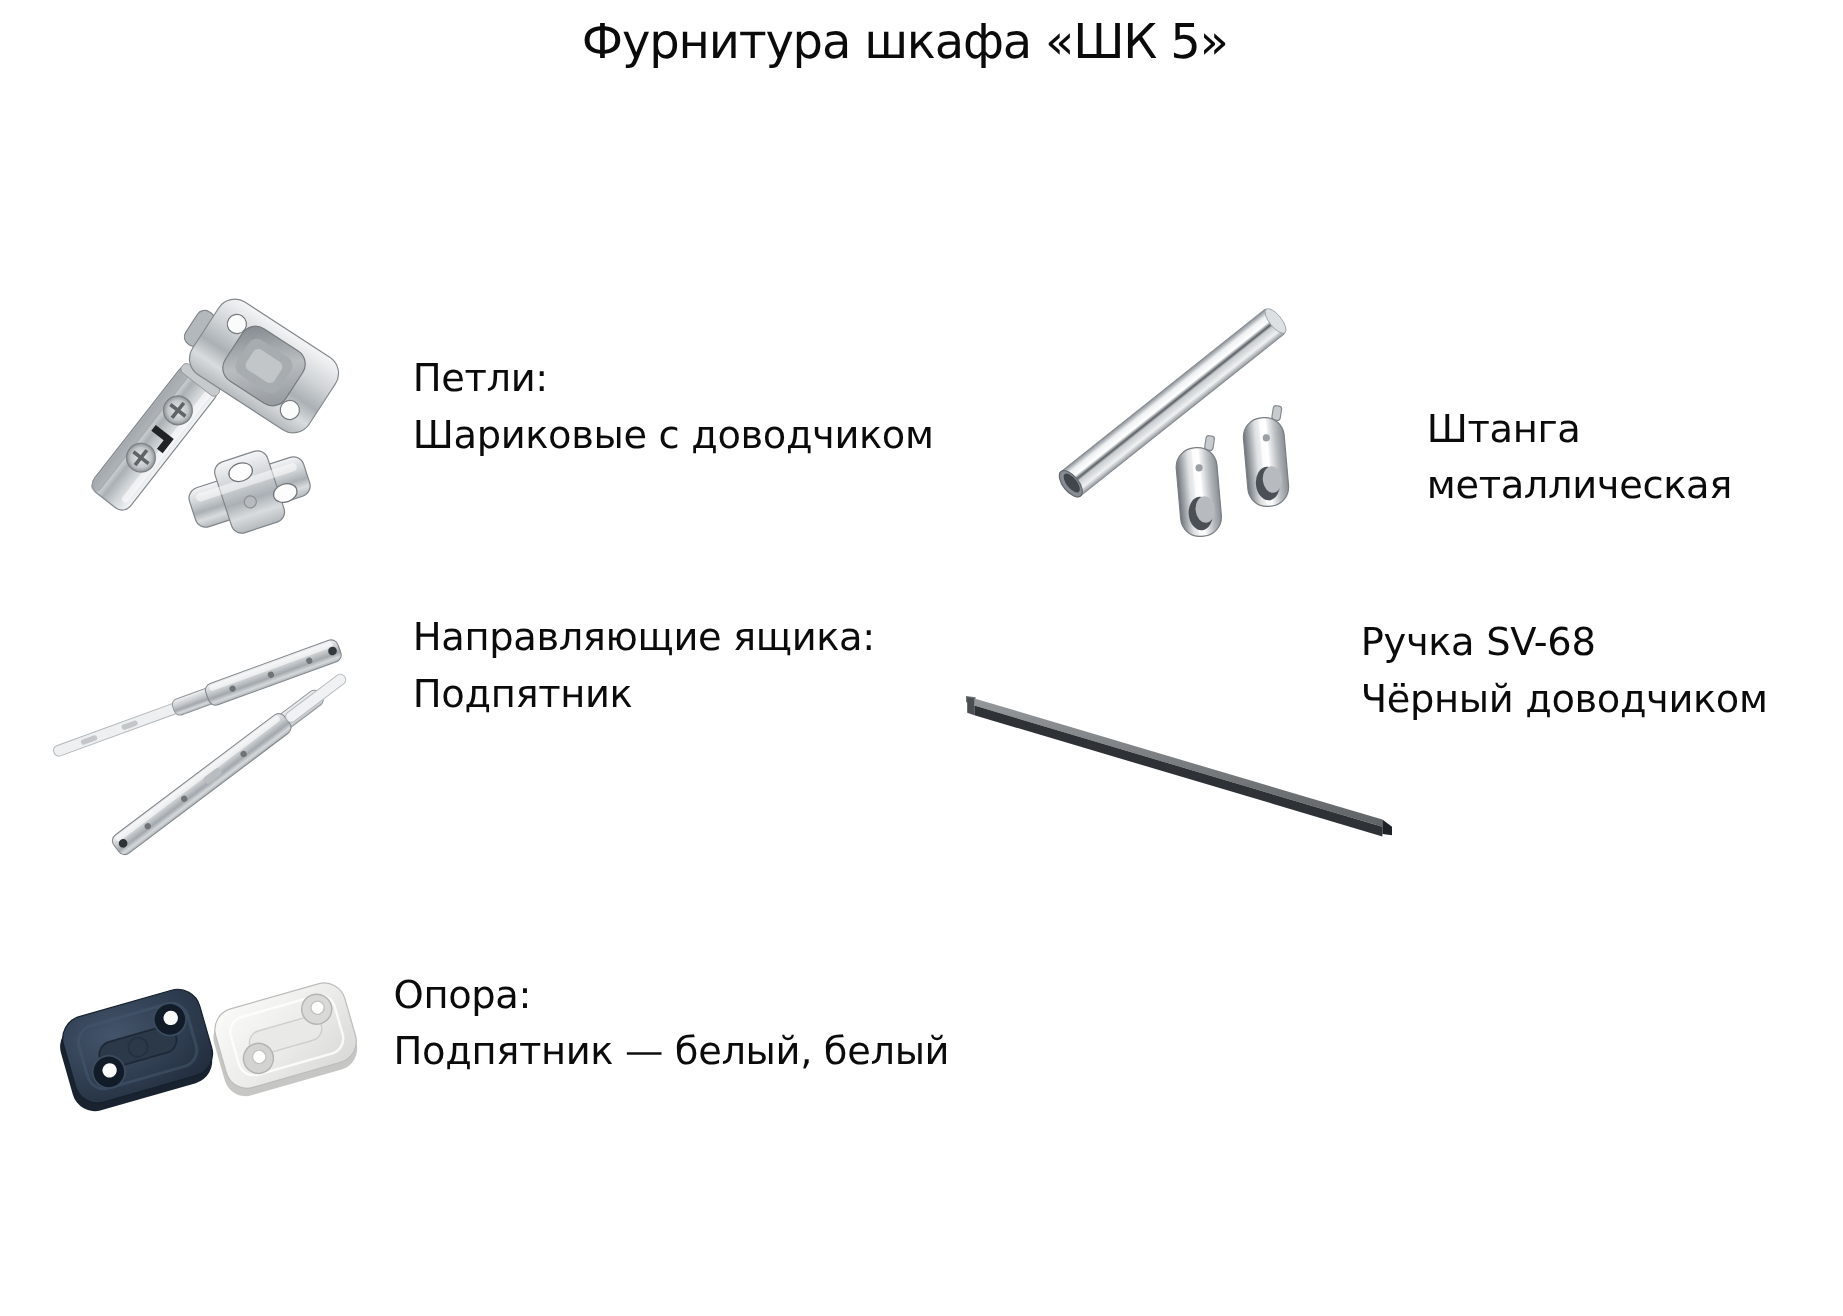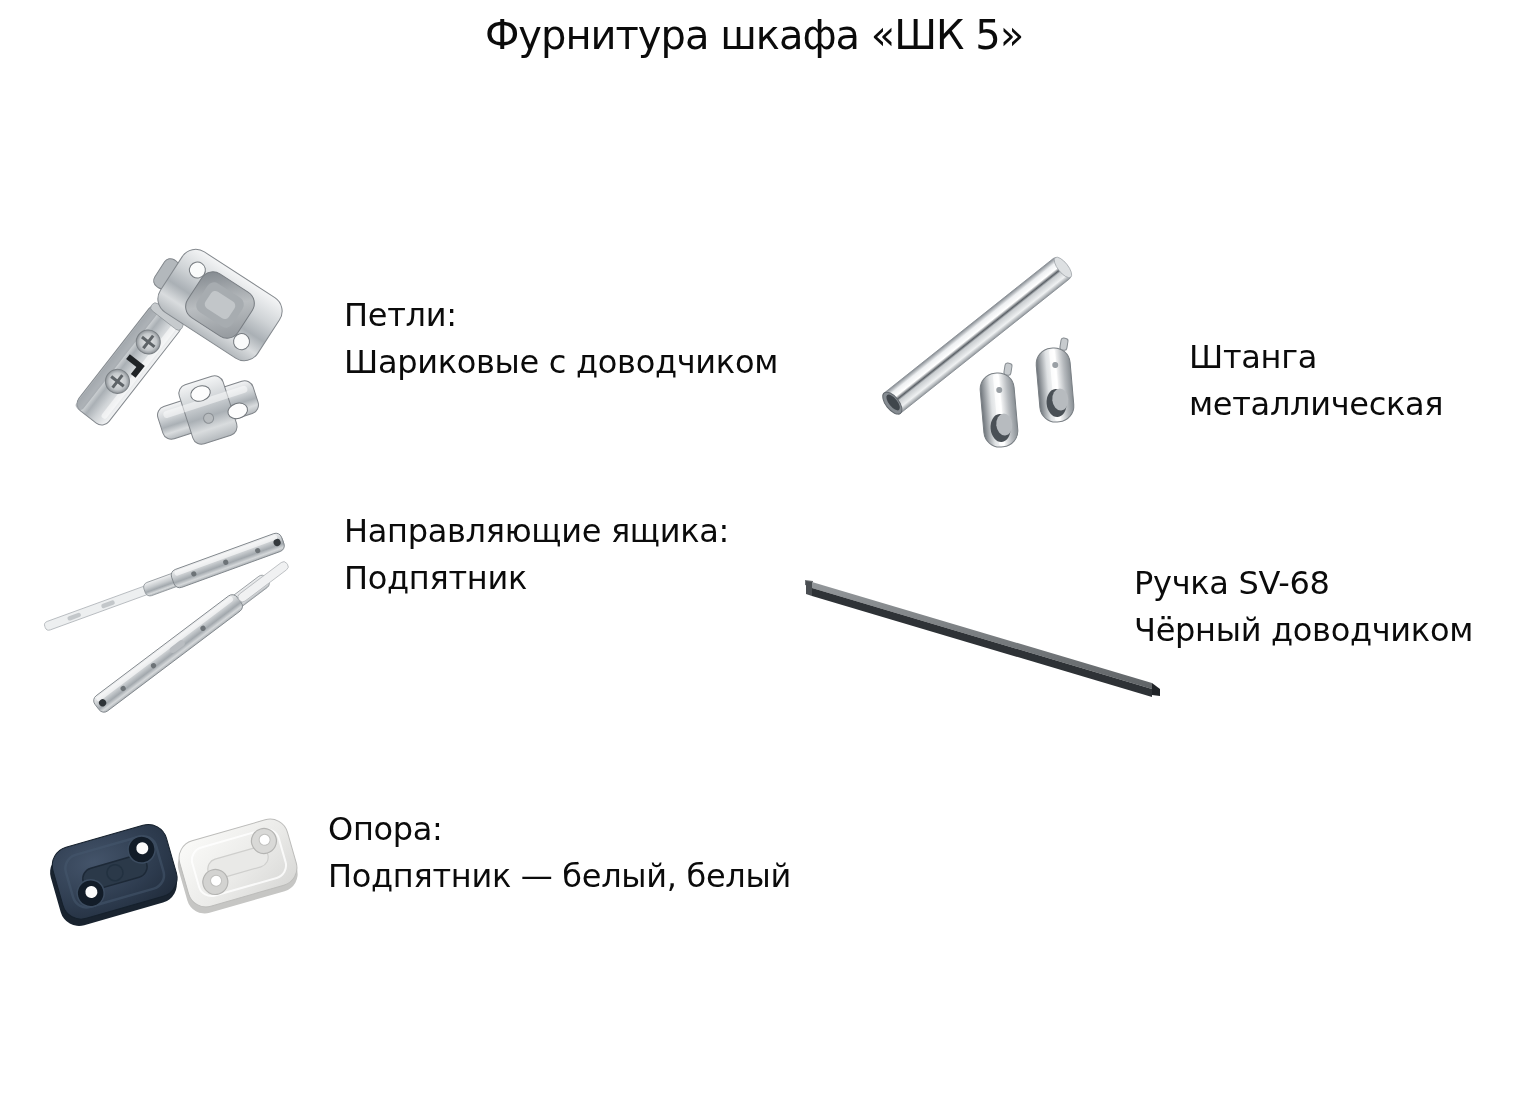--- a/index.html
+++ b/index.html
@@ -16,21 +16,21 @@
   .caption { position:absolute; font-size:32px; line-height:47px; letter-spacing:-0.3px; }
   .fig { position:absolute; }
   .fig svg { display:block; }
   .fig-hinge   { left:60px;  top:248px; }
   .cap-hinges  { left:344px; top:292px; }
   .fig-rod     { left:872px; top:255px; }
   .cap-rod     { left:1189px; top:306px;margin-top:28px; }
   .fig-slides  { left:25px;  top:518px; }
   .cap-slides  { left:344px; top:508px; }
   .fig-handle  { left:803px; top:568px; }
-  .cap-handle  { left:1134px; top:560px; }
+  .cap-handle  { left:1134px; top:512px; }
   .fig-feet    { left:40px;  top:793px; }
   .cap-feet    { left:328px; top:806px; }
 </style>
 </head>
 <body>
 
 <div class="page">
 
   <h1 class="title">Фурнитура шкафа «ШК 5»</h1>
 

